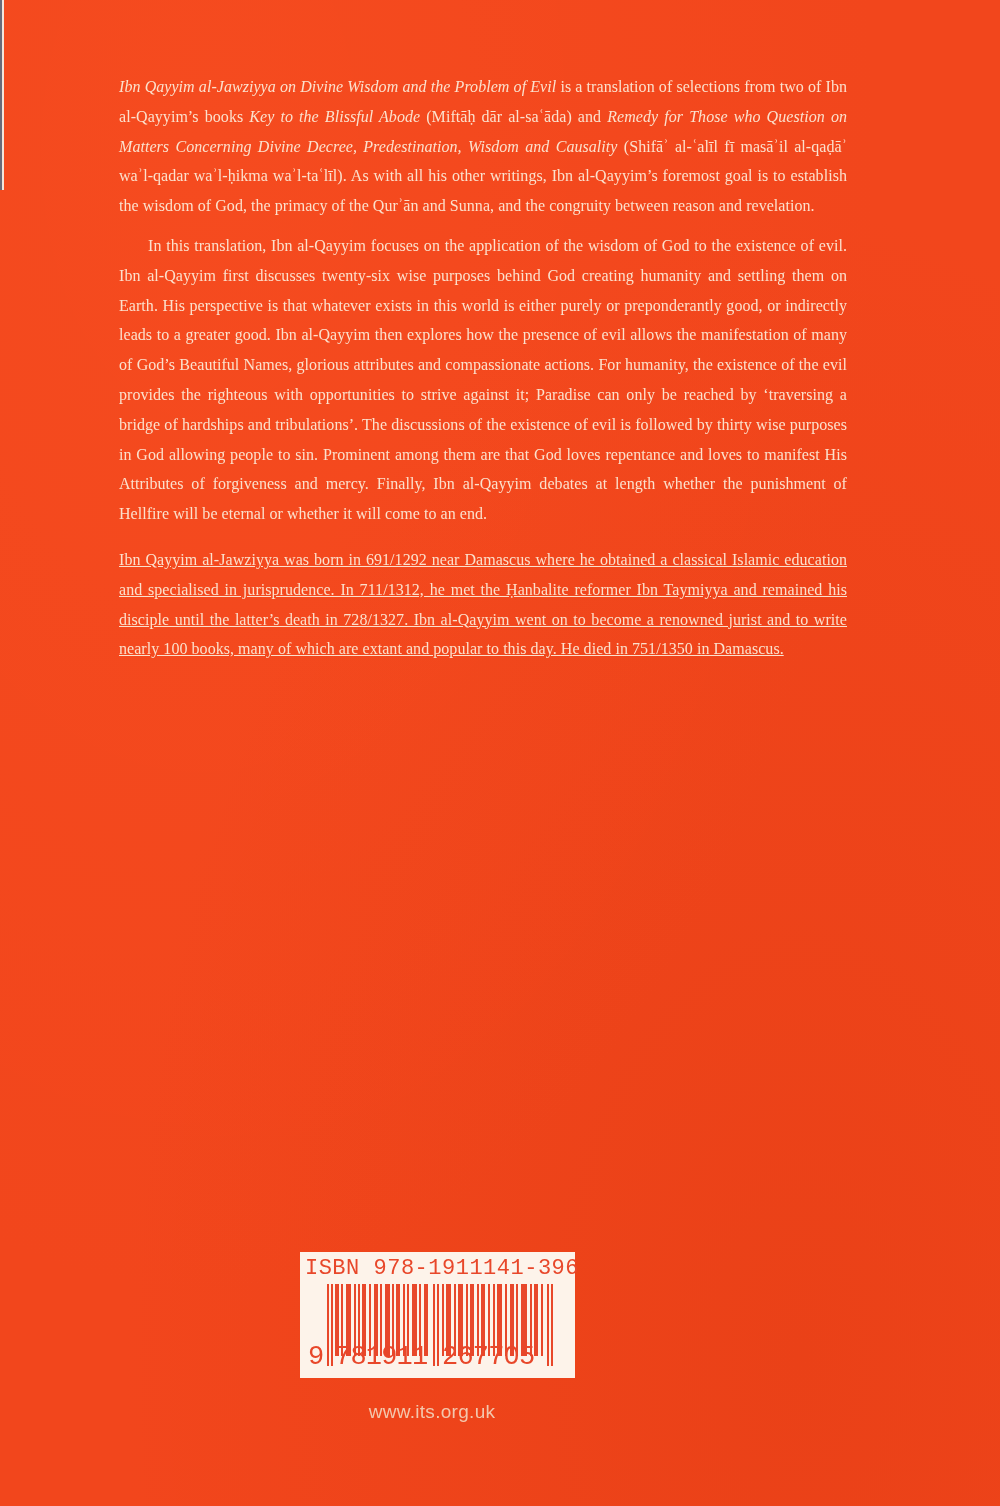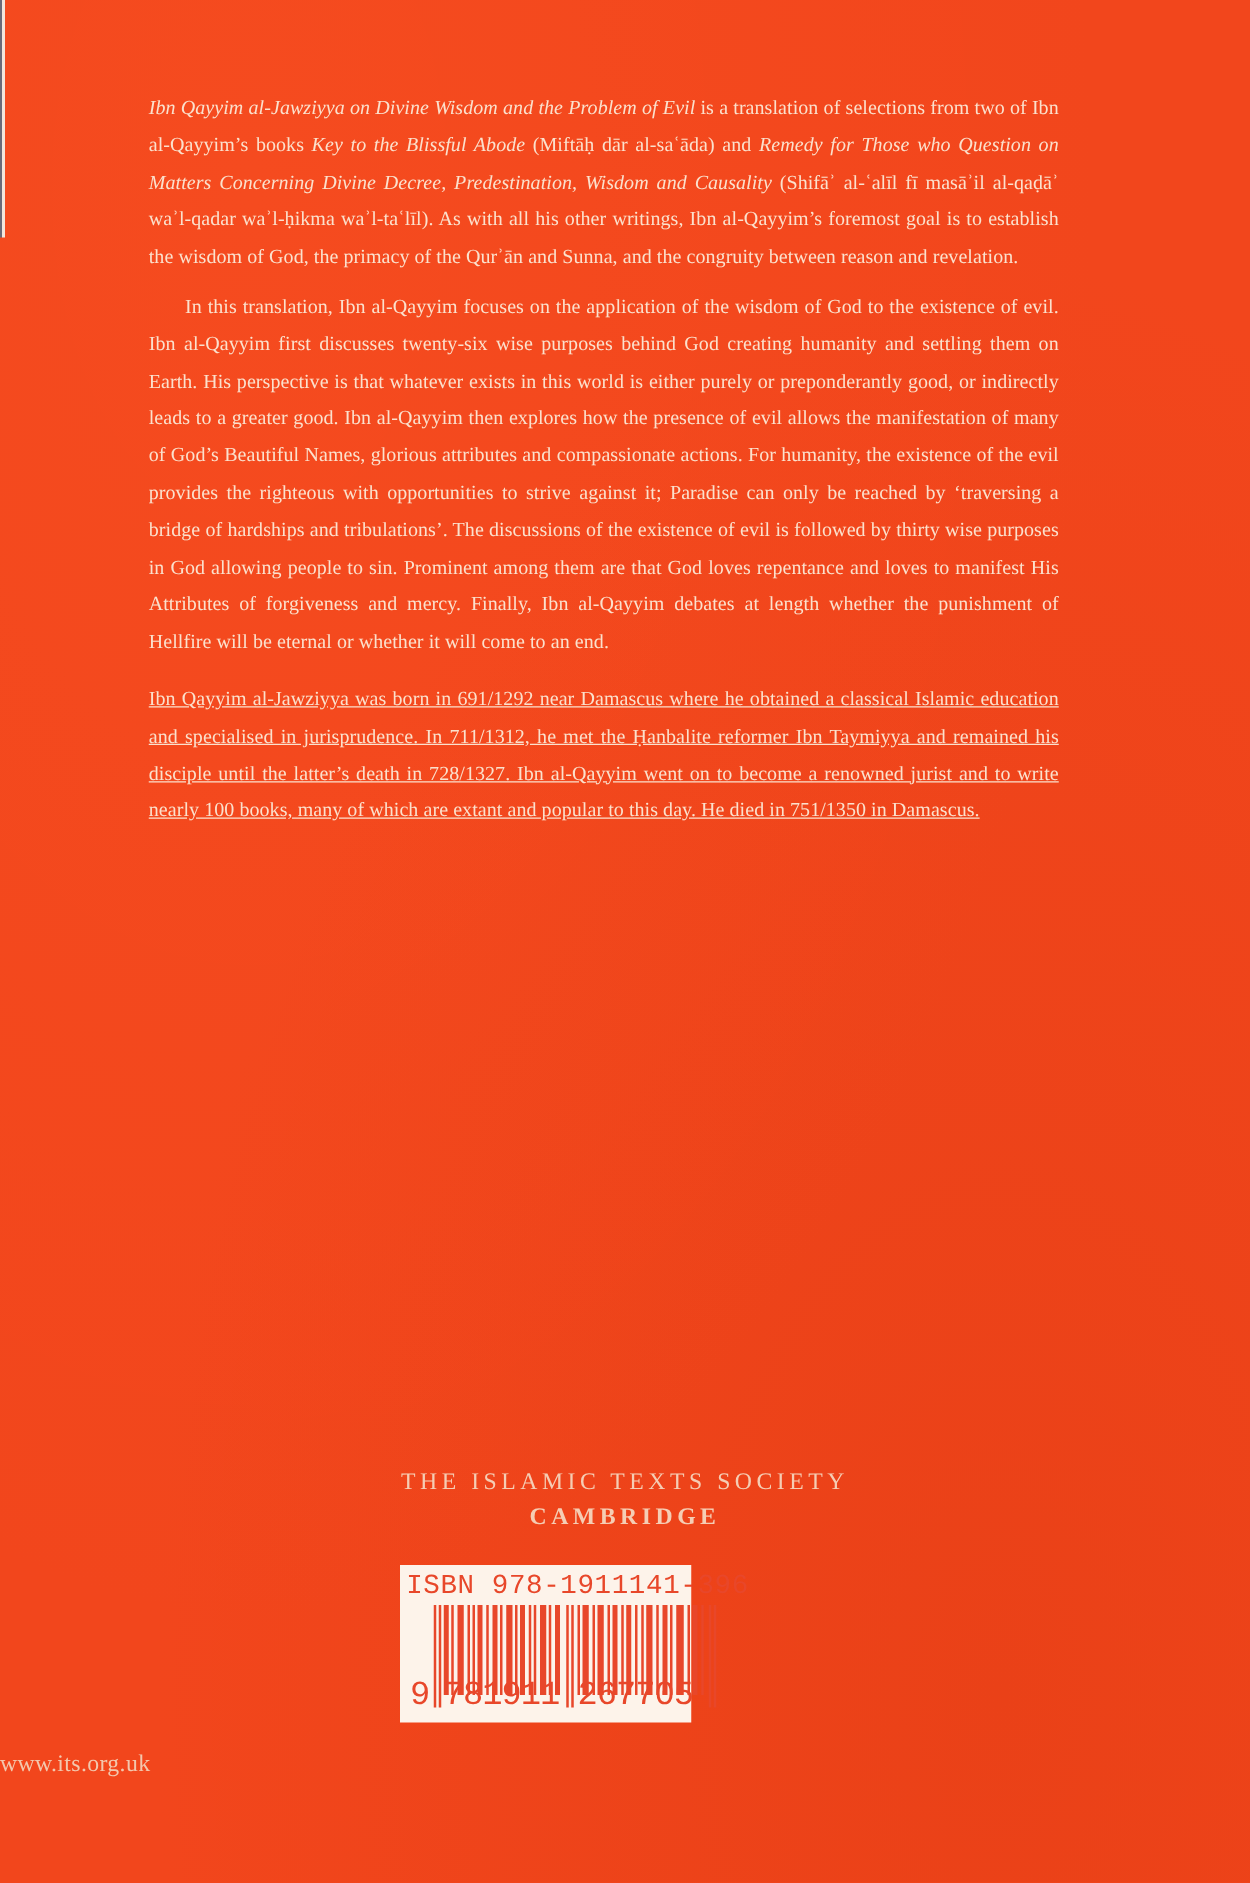--- a/index.html
+++ b/index.html
@@ -70,23 +70,23 @@
     letter-spacing: 3.6px;
     line-height: 28px;
   }
   .publisher .line2 {
     display: block;
     font-weight: bold;
     letter-spacing: 3.6px;
   }
   .isbn-box {
     position: absolute;
-    left: 320px;
+    left: 300px;
     top: 1252px;
-    width: 233px;
+    width: 275px;
     height: 126px;
     background: #fdf3ea;
   }
   .isbn-text {
     position: absolute;
     left: 0;
     top: 4px;
     width: 284px;
     text-align: center;
     font-family: "Liberation Mono", "DejaVu Sans Mono", monospace;
@@ -105,45 +105,42 @@
     font-family: "Liberation Mono", "DejaVu Sans Mono", monospace;
     font-size: 27px;
     color: #e8472a;
     line-height: 30px;
   }
   .website {
     position: absolute;
     left: 0;
     width: 864px;
     top: 1401px;
-    font-family: Liberation Serif, serif;
+    text-align: center;
+    font-family: Liberation Sans, sans-serif;
     font-size: 19px;
     color: #f3c7ad;
     letter-spacing: 0.3px;
   }
 </style>
 </head>
 <body>
 
 <div class="cover">
   <div class="edge-strip"></div>
 
   <div class="blurb">
     <p><em>Ibn Qayyim al-Jawziyya on Divine Wisdom and the Problem of Evil</em><span> is a translation of selections from two of Ibn al-Qayyim’s books </span><em>Key to the Blissful Abode</em><span> (Miftāḥ dār al-saʿāda) and </span><em>Remedy for Those who Question on Matters Concerning Divine Decree, Predestination, Wisdom and Causality</em><span> (Shifāʾ al-ʿalīl fī masāʾil al-qaḍāʾ waʾl-qadar waʾl-ḥikma waʾl-taʿlīl). As with all his other writings, Ibn al-Qayyim’s foremost goal is to establish the wisdom of God, the primacy of the Qurʾān and Sunna, and the congruity between reason and revelation.</span></p>
 
     <p class="indent gap">In this translation, Ibn al-Qayyim focuses on the application of the wisdom of God to the existence of evil. Ibn al-Qayyim first discusses twenty-six wise purposes behind God creating humanity and settling them on Earth. His perspective is that whatever exists in this world is either purely or preponderantly good, or indirectly leads to a greater good. Ibn al-Qayyim then explores how the presence of evil allows the manifestation of many of God’s Beautiful Names, glorious attributes and compassionate actions. For humanity, the existence of the evil provides the righteous with opportunities to strive against it; Paradise can only be reached by ‘traversing a bridge of hardships and tribulations’. The discussions of the existence of evil is followed by thirty wise purposes in God allowing people to sin. Prominent among them are that God loves repentance and loves to manifest His Attributes of forgiveness and mercy. Finally, Ibn al-Qayyim debates at length whether the punishment of Hellfire will be eternal or whether it will come to an end.</p>
 
     <p class="gap-lg" style="margin-top:16px">Ibn Qayyim al-Jawziyya was born in 691/1292 near Damascus where he obtained a classical Islamic education and specialised in jurisprudence. In 711/1312, he met the Ḥanbalite reformer Ibn Taymiyya and remained his disciple until the latter’s death in 728/1327. Ibn al-Qayyim went on to become a renowned jurist and to write nearly 100 books, many of which are extant and popular to this day. He died in 751/1350 in Damascus.</p>
 
   </div>
 
-  <div class="publisher">
-    <span>THE ISLAMIC TEXTS SOCIETY</span>
-    <span class="line2">CAMBRIDGE</span>
-  </div>
 
   <div class="isbn-box">
     <div class="isbn-text">ISBN 978-1911141-396</div>
     <svg class="barcode" width="284" height="126" viewBox="0 0 284 126">
       <g fill="#e8472a">
 
         <rect x="27" y="32" width="2" height="82"></rect>
         <rect x="31" y="32" width="2" height="82"></rect>
 
         <rect x="35" y="32" width="4" height="72"></rect>

